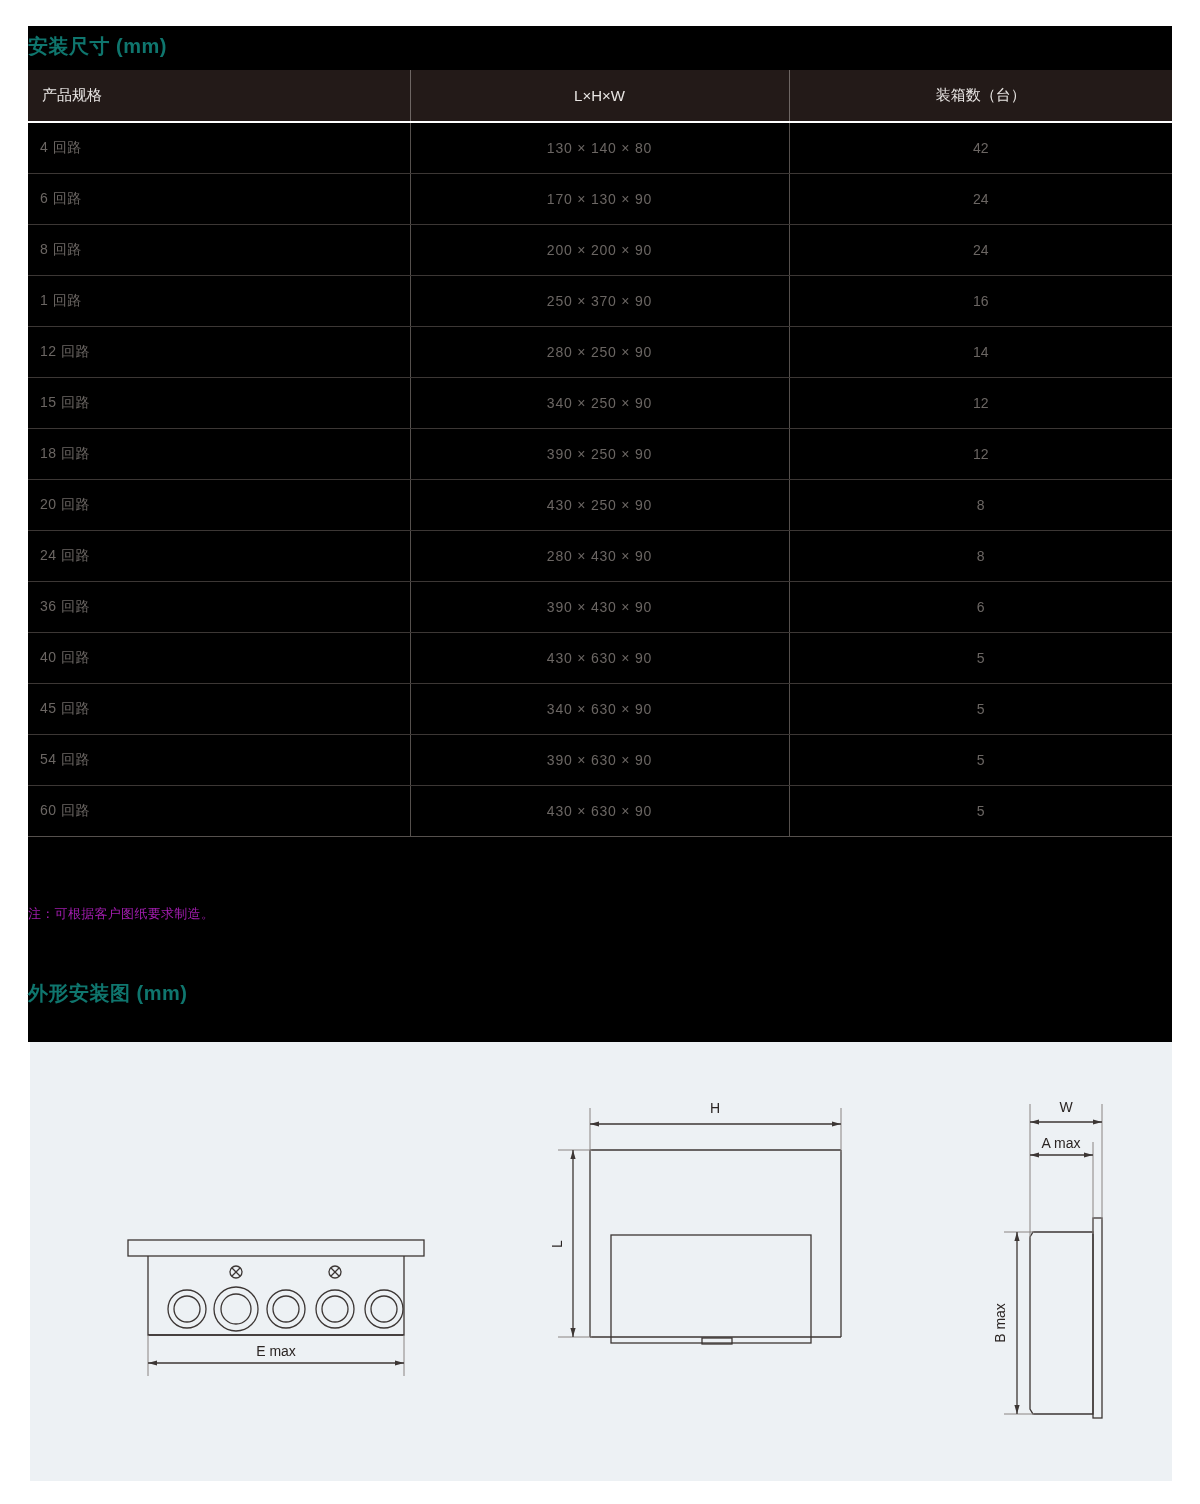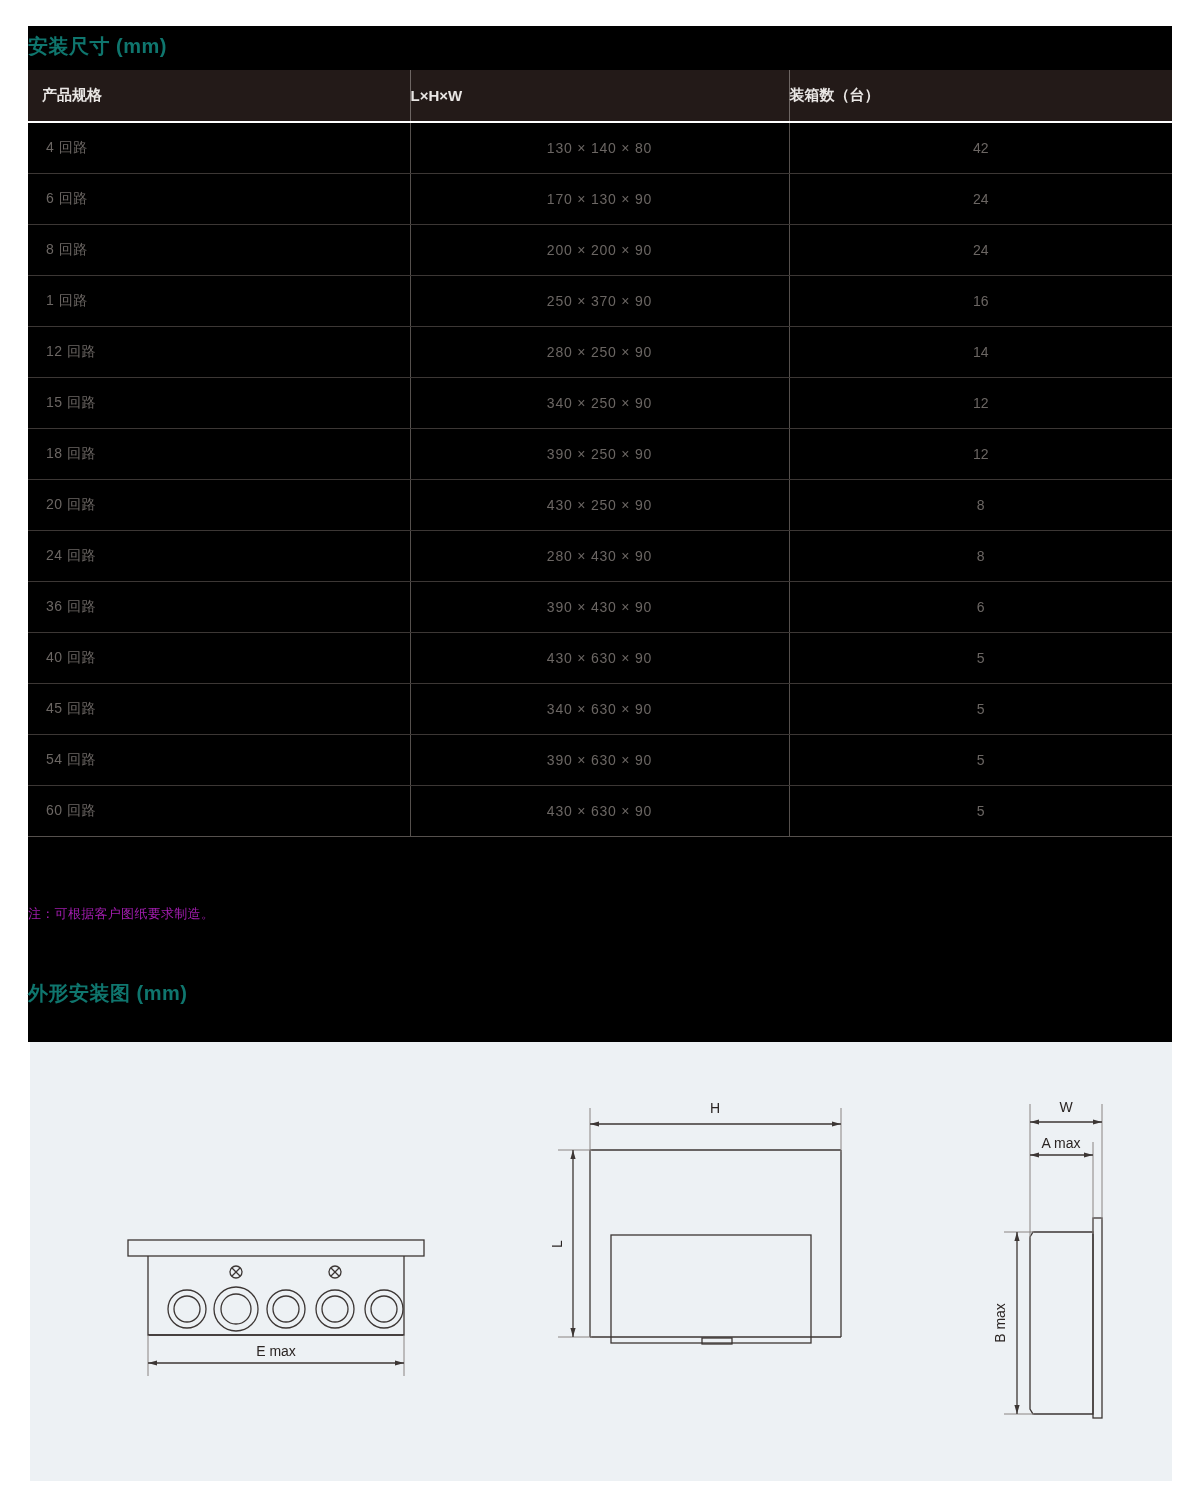--- a/index.html
+++ b/index.html
@@ -51,46 +51,46 @@
   }
   .dim-table col.c1 { width: 382px; }
   .dim-table col.c2 { width: 379px; }
   .dim-table col.c3 { width: 383px; }
 
   .dim-table thead th {
     height: 52px;
     background: #231a18;
     color: #e9e6e4;
     font-size: 15px;
-    font-weight: bold;
+    font-weight: normal;
     border-bottom: 2px solid #ffffff;
     border-right: 1px solid #6e6663;
     padding: 0;
   }
   .dim-table thead th:last-child { border-right: none; }
   .dim-table thead th.left-head {
     text-align: left;
     padding-left: 14px;
   }
-  .dim-table thead th.center-head { text-align: left; }
+  .dim-table thead th.center-head { text-align: center; }
 
   .dim-table tbody td {
     height: 51px;
     background: #000000;
     color: #6b6663;
     font-size: 14px;
     border-bottom: 1px solid #3c3735;
     border-right: 1px solid #55504d;
     padding: 0;
   }
   .dim-table tbody td:last-child { border-right: none; }
   .dim-table tbody tr:last-child td { border-bottom: 1px solid #55504d; }
   .dim-table tbody td.spec {
     text-align: left;
-    padding-left: 18px;
+    padding-left: 12px;
     letter-spacing: 0.5px;
   }
   .dim-table tbody td.dims {
     text-align: center;
     letter-spacing: 0.8px;
   }
   .dim-table tbody td.qty { text-align: center; }
 
   .table-note {
     position: absolute;

